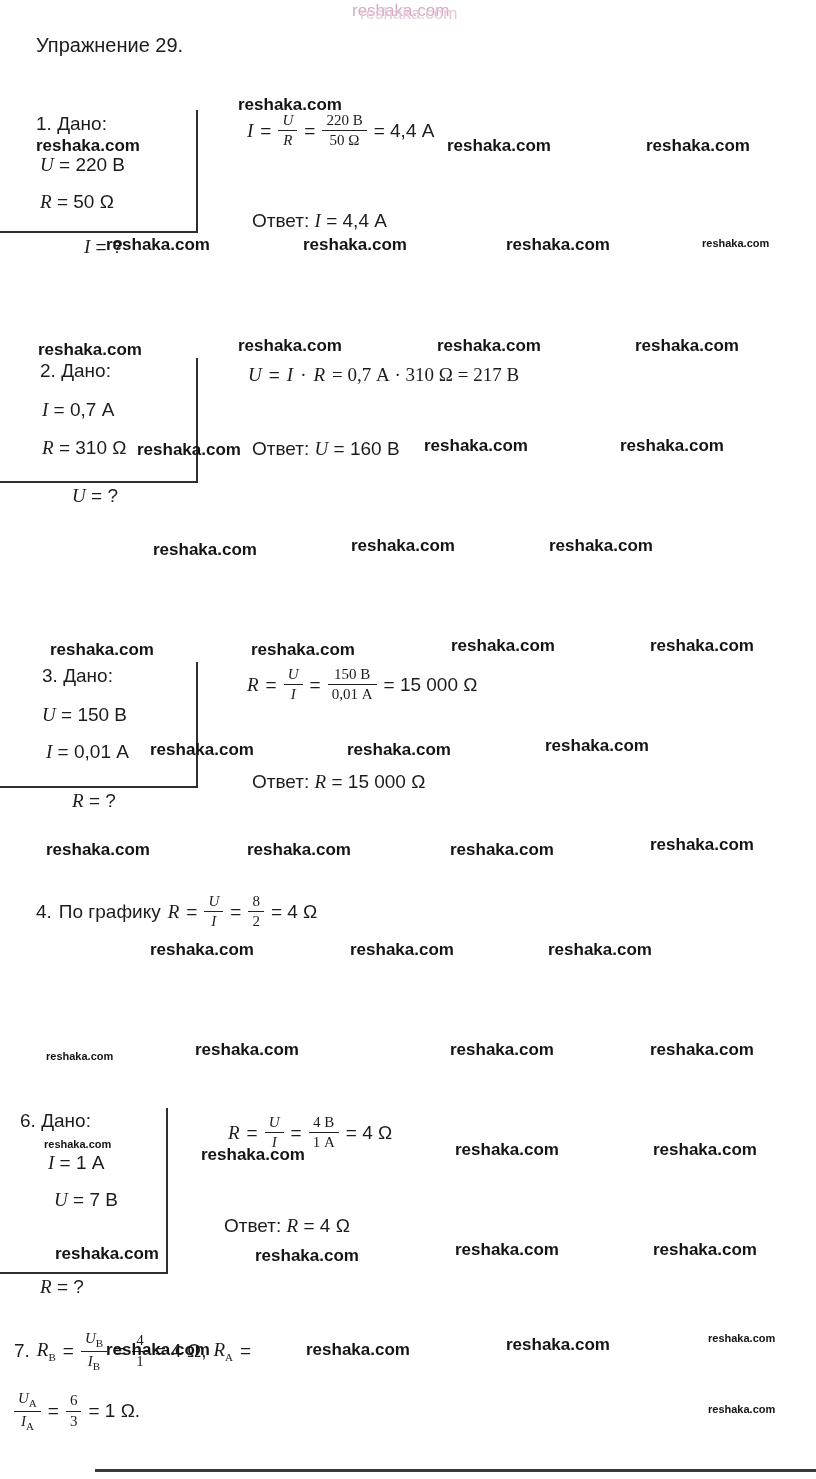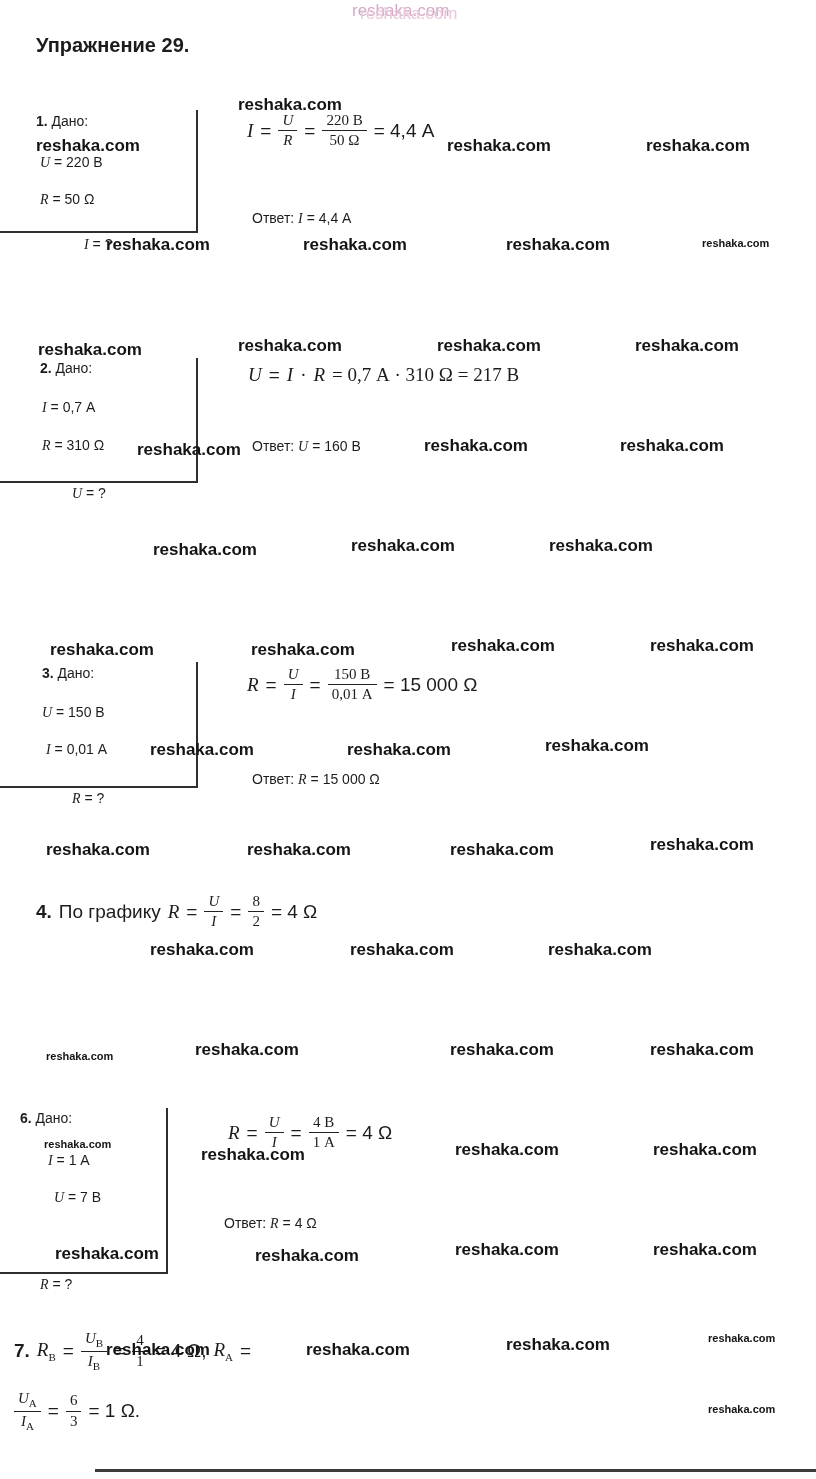--- a/index.html
+++ b/index.html
@@ -1,22 +1,22 @@
 <!DOCTYPE html>
 <html><head>
 <meta charset="utf-8">
 <style>
   html,body { margin:0; padding:0; background:#ffffff; }
   .page {
     position:relative; width:816px; height:1479px; background:#ffffff;
     font-family:"Liberation Sans", sans-serif; color:#1c1c1c; overflow:hidden;
   }
   .abs { position:absolute; }
-  .t  { font-size:14px; white-space:nowrap; }
-  .b  { font-weight:bold; }
+  .t  { font-size:19px; white-space:nowrap; }
+  .b  { font-weight:normal; }
   .math { font-family:"Liberation Serif", serif; }
   .it { font-style:italic; }
   .gbox { border-right:2px solid #2e2e2e; border-bottom:2px solid #2e2e2e; }
   .formula { display:flex; align-items:center; gap:7px; font-size:19px; white-space:nowrap; }
   .frac { display:inline-block; text-align:center; font-size:15px; line-height:1.15; vertical-align:middle; }
   .frac .fn { display:block; border-bottom:1.5px solid #222; padding:0 4px 1px; }
   .frac .fd { display:block; padding:1px 4px 0; }
   sub { font-style:normal; font-size:11px; }
   .wm {
     position:absolute; font-family:"Liberation Sans", sans-serif;

